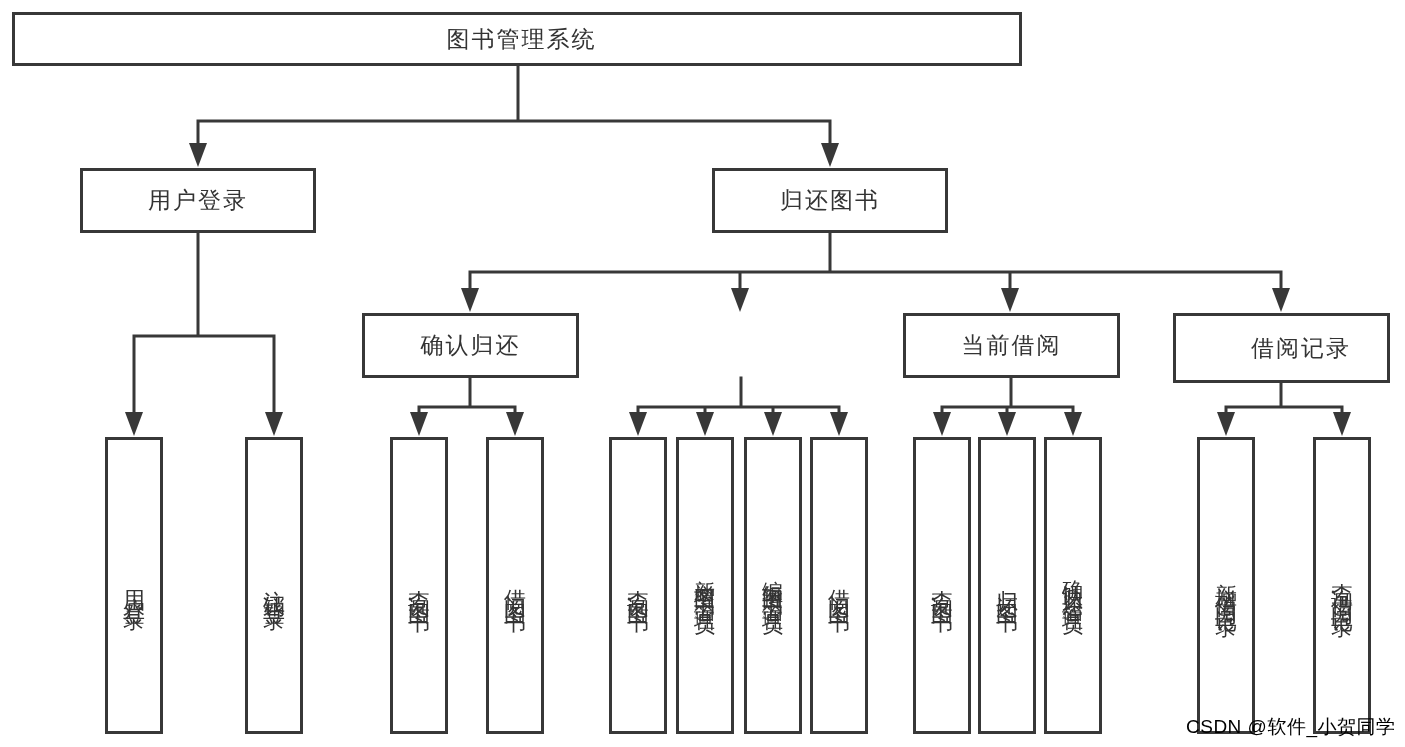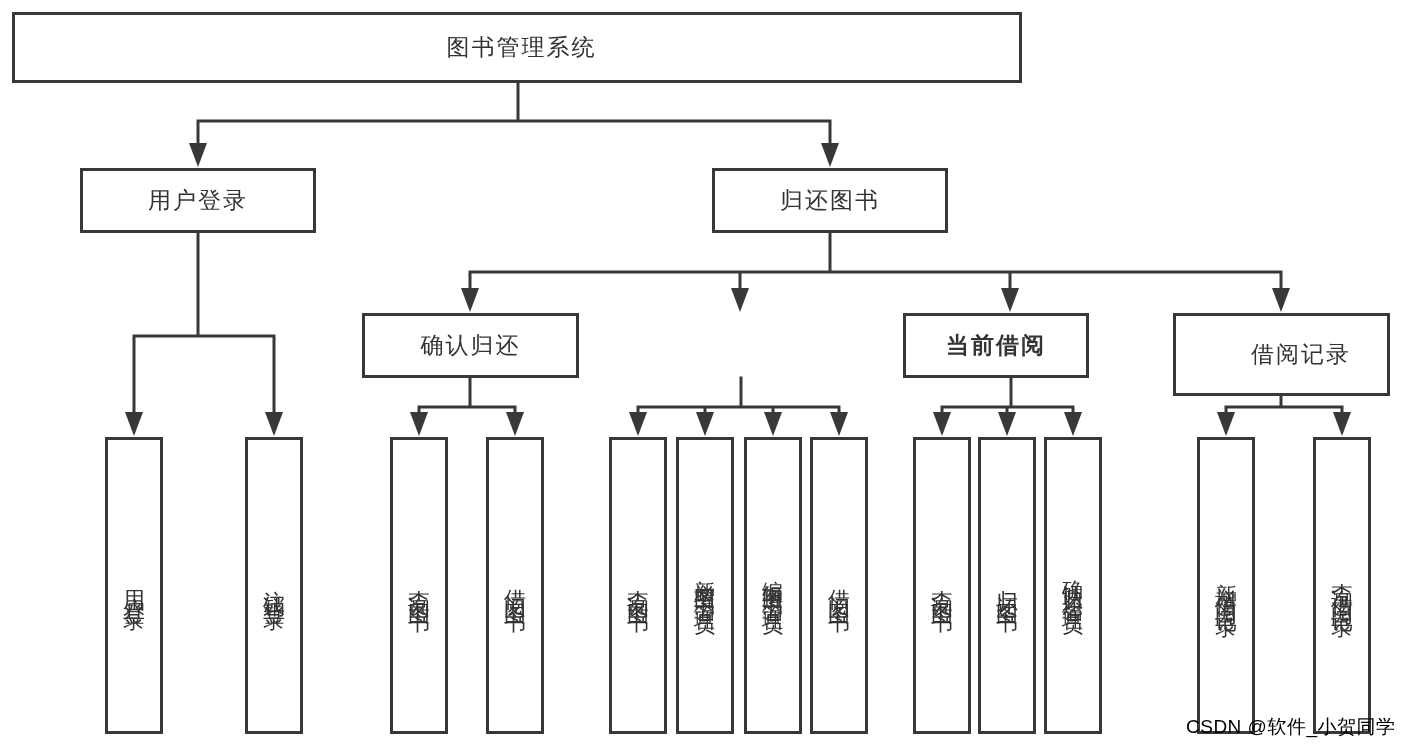--- a/index.html
+++ b/index.html
@@ -94,38 +94,38 @@
       <polygon points="764,412 782,412 773,436"></polygon>
       <polygon points="830,412 848,412 839,436"></polygon>
       <polygon points="933,412 951,412 942,436"></polygon>
       <polygon points="998,412 1016,412 1007,436"></polygon>
       <polygon points="1064,412 1082,412 1073,436"></polygon>
       <polygon points="1217,412 1235,412 1226,436"></polygon>
       <polygon points="1333,412 1351,412 1342,436"></polygon>
     </g>
   </svg>
 
-  <div class="node h" style="left:12px; top:12px; width:1010px; height:71px;padding-left:9px;">
+  <div class="node h" style="left:12px; top:12px; width:1010px; height:54px;padding-left:9px;">
     <span>图书管理系统</span>
   </div>
 
   <div class="node h" style="left:80px; top:168px; width:236px; height:65px;">
     <span>用户登录</span>
   </div>
   <div class="node h" style="left:712px; top:168px; width:236px; height:65px;">
     <span>归还图书</span>
   </div>
 
   <div class="node h" style="left:362px; top:313px; width:217px; height:65px;">
     <span>确认归还</span>
   </div>
-  <div class="node h" style="left:903px; top:313px; width:186px; height:65px;font-weight:bold;">
+  <div class="node h" style="left:903px; top:313px; width:217px; height:65px;">
     <span>当前借阅</span>
   </div>
-  <div class="node h" style="left:1173px; top:313px; width:217px; height:83px;padding-left:39px;">
+  <div class="node h" style="left:1173px; top:313px; width:217px; height:70px;padding-left:39px;">
     <span>借阅记录</span>
   </div>
 
   <div class="node v" style="left:105px; top:437px; width:58px; height:297px;">
     <span>用户登录</span>
   </div>
   <div class="node v" style="left:245px; top:437px; width:58px; height:297px;">
     <span>注销登录</span>
   </div>
 

